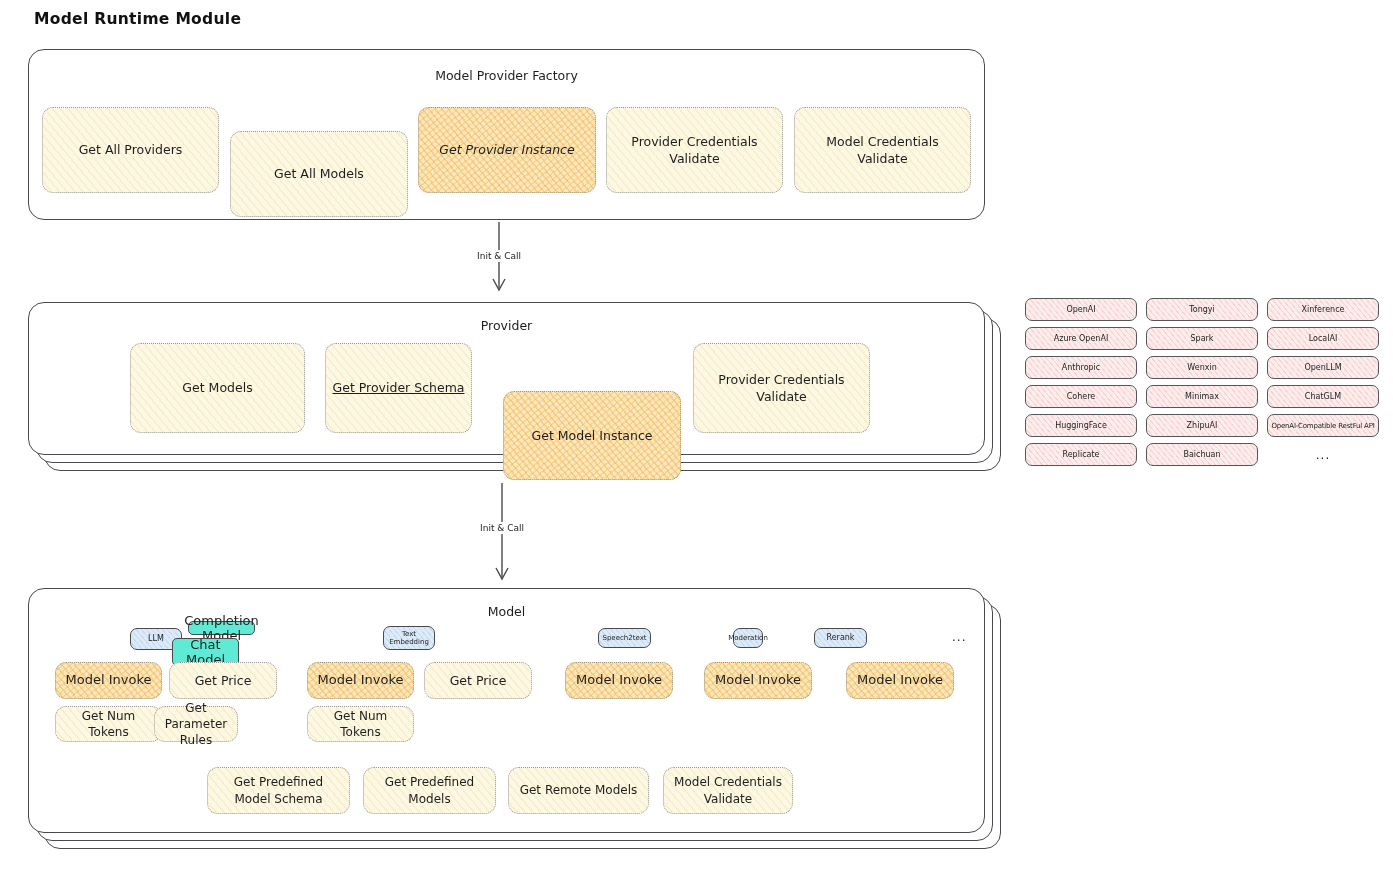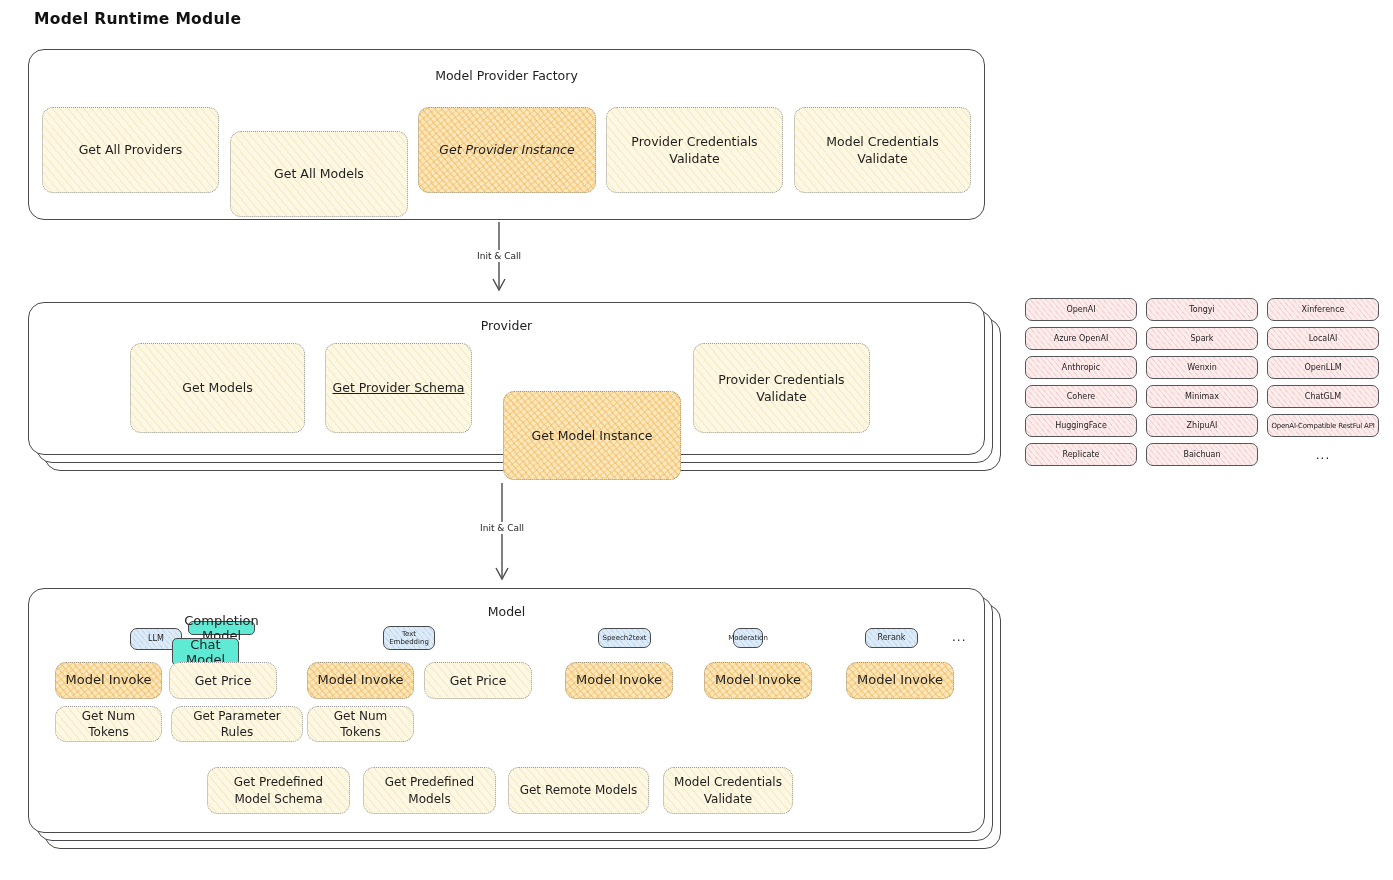--- a/index.html
+++ b/index.html
@@ -145,33 +145,33 @@
   <div class="box back" style="left:36px;top:596px;width:957px;height:245px;"></div>
   <div class="box" style="left:28px;top:588px;width:957px;height:245px;"></div>
   <div class="box-title" style="left:28px;top:604px;width:957px;">Model</div>
 
   <div class="tag" style="left:130px;top:628px;width:52px;height:22px;">LLM</div>
   <div class="subtag" style="left:188px;top:621px;width:67px;height:14px;">Completion Model</div>
   <div class="subtag" style="left:172px;top:638px;width:67px;height:28px;">Chat Model</div>
   <div class="tag" style="left:383px;top:626px;width:52px;height:24px;font-size:7px;padding:0 6px;">Text Embedding</div>
   <div class="tag" style="left:598px;top:628px;width:53px;height:20px;font-size:7px;">Speech2text</div>
   <div class="tag" style="left:733px;top:628px;width:30px;height:20px;font-size:7px;">Moderation</div>
-  <div class="tag" style="left:865px;top:628px;width:53px;height:20px;font-size:8px;">Rerank</div>
+  <div class="tag" style="left:814px;top:628px;width:53px;height:20px;font-size:8px;">Rerank</div>
   <div class="ellipsis" style="left:952px;top:630px;">...</div>
 
   <div class="node strong mi" style="left:55px;top:662px;width:107px;height:37px;">Model Invoke</div>
   <div class="node light" style="left:169px;top:662px;width:108px;height:37px;">Get Price</div>
   <div class="node strong mi" style="left:307px;top:662px;width:107px;height:37px;">Model Invoke</div>
   <div class="node light" style="left:424px;top:662px;width:108px;height:37px;">Get Price</div>
   <div class="node strong mi" style="left:565px;top:662px;width:108px;height:37px;">Model Invoke</div>
   <div class="node strong mi" style="left:704px;top:662px;width:108px;height:37px;">Model Invoke</div>
   <div class="node strong mi" style="left:846px;top:662px;width:108px;height:37px;">Model Invoke</div>
 
   <div class="node light small-node" style="left:55px;top:706px;width:107px;height:36px;">Get Num Tokens</div>
-  <div class="node light small-node" style="left:171px;top:706px;width:132px;height:36px;">Get Parameter Rules</div>
+  <div class="node light small-node" style="left:154px;top:706px;width:84px;height:36px;">Get Parameter Rules</div>
   <div class="node light small-node" style="left:307px;top:706px;width:107px;height:36px;">Get Num Tokens</div>
 
   <div class="node light small-node" style="left:207px;top:767px;width:143px;height:47px;">Get Predefined Model Schema</div>
   <div class="node light small-node" style="left:363px;top:767px;width:133px;height:47px;">Get Predefined Models</div>
   <div class="node light small-node" style="left:508px;top:767px;width:141px;height:47px;">Get Remote Models</div>
   <div class="node light small-node" style="left:663px;top:767px;width:130px;height:47px;">Model Credentials Validate</div>
 
 </div>
 
 </body></html>

